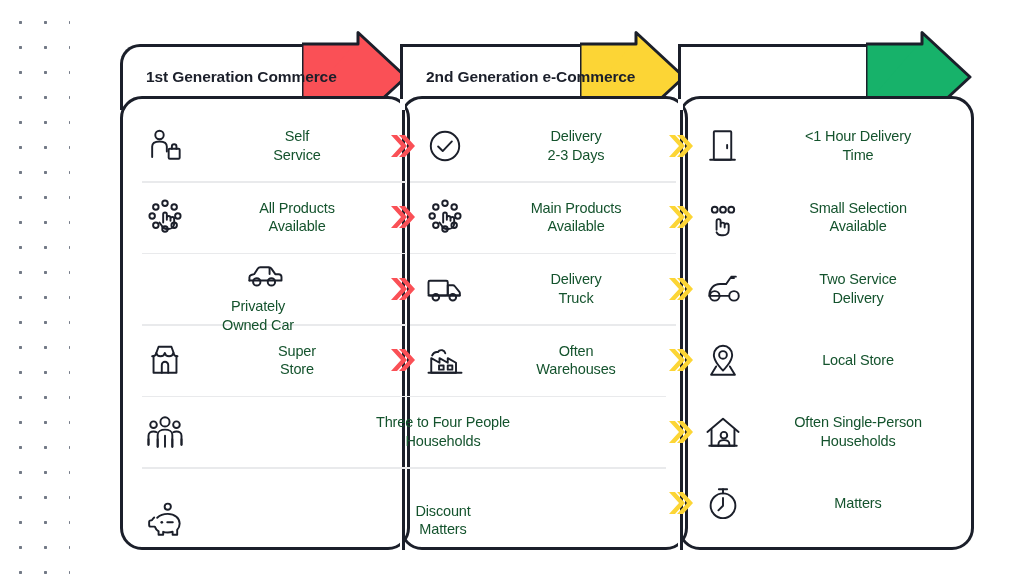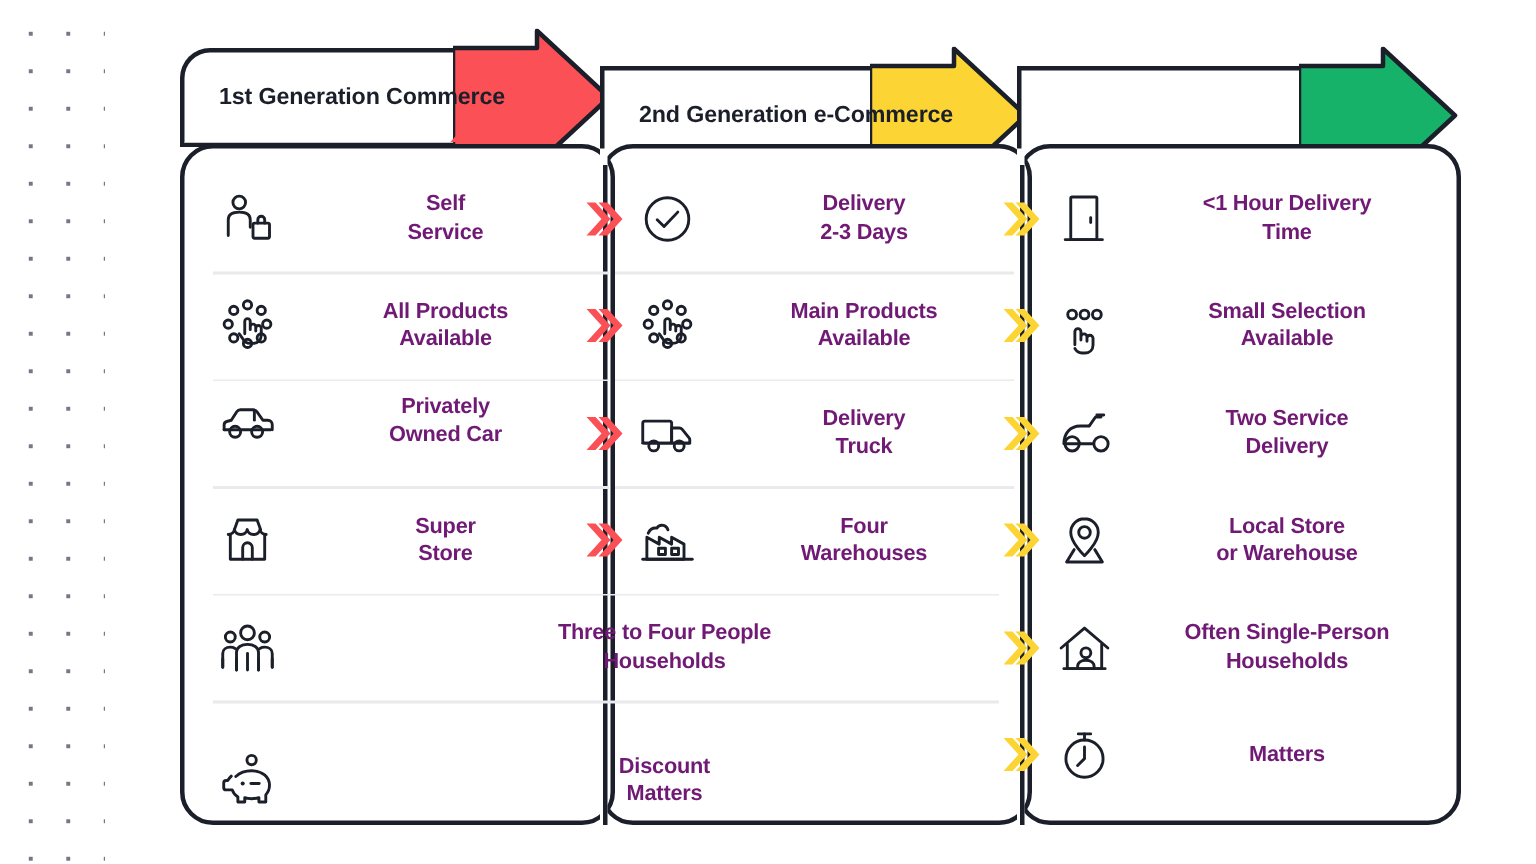--- a/index.html
+++ b/index.html
@@ -49,40 +49,40 @@
     background:#ffffff;
     box-sizing:border-box;
   }
 
   
   .row{position:absolute;display:flex;align-items:center;box-sizing:border-box;}
   .rowicon{
     width:78px;min-width:78px;display:flex;align-items:center;justify-content:center;
   }
   .rowtext{
-    flex:1;text-align:center;font-size:14.5px;font-weight:bold;color:#701a75;
+    flex:1;text-align:center;font-size:14.5px;font-weight:normal;color:#14532d;
     line-height:1.28;letter-spacing:-.15px;padding-right:14px;
   }
   .rowtext.wide{padding-right:0;}
   .divider{position:absolute;height:1.5px;background:#e9eaec;}
 
   
   .rail{position:absolute;width:3px;background:#1b1f2a;}
 
   
   .chev{position:absolute;width:26px;height:28px;}
 
   svg{display:block;}
 </style>
 </head>
 <body>
 
 <div id="stage">
   <div class="dots"></div>
-<div class="hdr" style="left: 120px; top: 32px; width: 290px;">
+<div class="hdr" style="left: 120px; top: 44px; width: 290px;">
       <div class="tail"></div>
       <div style="position: absolute; right: 58px; top: 3px; bottom: 3px; width: 52px; z-index: 1; background: rgb(250, 80, 86); clip-path: polygon(100% 0px, 100% 100%, 0px 100%);"></div>
       <div class="head">
         <svg width="108" height="92" viewBox="0 0 108 92" preserveAspectRatio="none">
        <path d="M0 13 H56 V1.5 L104 46 L56 90.5 V79 H0 Z" fill="#FA5056" stroke="#1B1F2A" stroke-width="3" stroke-linejoin="round"></path>
      </svg>
       </div>
       <div class="label">1st Generation Commerce</div>
     </div>
     <div class="hdr" style="left: 400px; top: 44px; width: 288px;">
@@ -137,21 +137,21 @@
        <circle cx="10" cy="23" r="3"></circle>
           <circle cx="14" cy="13" r="3"></circle>
        <path d="M22 30v-9a2 2 0 0 1 4 0v6m0-2a2 2 0 0 1 4 0v3m0-2a2 2 0 0 1 4 0v5c0 3.5-2.5 6-6 6h-2c-3 0-4.5-1.5-5.5-3.5L18 30"></path>
         </svg>
       </div>
       <div class="rowtext">
         <div>All Products</div>
         <div>Available</div>
       </div>
     </div>
-    <div class="row" style="left: 126px; top: 253px; width: 278px; height: 56px; z-index: 14;">
+    <div class="row" style="left: 126px; top: 253px; width: 278px; height: 56px; z-index: 14; flex-direction: column;">
       <div class="rowicon">
         <svg width="44" height="44" viewBox="0 0 48 48" fill="none" stroke="#1B1F2A" stroke-width="2.1" stroke-linecap="round" stroke-linejoin="round">
           <path d="M7 30v-3.5c0-1.2.8-2.2 1.9-2.5l3.3-.9 4-6.2c.6-.9 1.6-1.4 2.7-1.4h9.3c1 0 2 .5 2.6 1.3l4.4 6.3h3.6c1.8 0 3.2 1.4 3.2 3.2V30"></path>
        <path d="M7 30h34"></path>
           <circle cx="15" cy="31.5" r="4"></circle>
           <circle cx="31" cy="31.5" r="4"></circle>
        <path d="M29 16.5V23"></path>
         </svg>
       </div>
       <div class="rowtext">
@@ -256,21 +256,21 @@
       <div class="rowicon">
         <svg width="44" height="44" viewBox="0 0 48 48" fill="none" stroke="#1B1F2A" stroke-width="2.1" stroke-linecap="round" stroke-linejoin="round">
           <path d="M10 19c1.2-2.6 3.6-4 6.2-3.6 1-1.6 3-2.5 4.9-2 1.6.4 2.8 1.7 3.2 3.2"></path>
        <path d="M9 38V22l9 5v-5l9 5v-5l9 5v11z"></path>
        <rect x="17.5" y="30" width="5" height="4.5"></rect>
           <rect x="27" y="30" width="5" height="4.5"></rect>
        <path d="M6 38h36"></path>
         </svg>
       </div>
       <div class="rowtext">
-        <div>Four</div>
+        <div>Often</div>
         <div>Warehouses</div>
       </div>
     </div>
     <div class="row" style="left: 684px; top: 110px; width: 284px; height: 71.5px; z-index: 14;">
       <div class="rowicon">
         <svg width="44" height="44" viewBox="0 0 48 48" fill="none" stroke="#1B1F2A" stroke-width="2.1" stroke-linecap="round" stroke-linejoin="round">
           <rect x="14" y="8" width="19" height="31" rx="1"></rect>
        <path d="M10 39h27"></path>
           <path d="M28.5 23v3.5"></path>
         </svg>
@@ -314,21 +314,20 @@
     <div class="row" style="left: 684px; top: 324.5px; width: 284px; height: 71.5px; z-index: 14;">
       <div class="rowicon">
         <svg width="44" height="44" viewBox="0 0 48 48" fill="none" stroke="#1B1F2A" stroke-width="2.1" stroke-linecap="round" stroke-linejoin="round">
           <path d="M24 8.5c-5.6 0-10 4.4-10 10 0 7.4 10 17 10 17s10-9.6 10-17c0-5.6-4.4-10-10-10z"></path>
        <circle cx="24" cy="18.5" r="4.2"></circle>
        <path d="M16.5 31 11 40h26l-5.5-9"></path>
         </svg>
       </div>
       <div class="rowtext">
         <div>Local Store</div>
-        <div>or Warehouse</div>
       </div>
     </div>
     <div class="row" style="left: 684px; top: 396px; width: 284px; height: 71.5px; z-index: 14;">
       <div class="rowicon">
         <svg width="44" height="44" viewBox="0 0 48 48" fill="none" stroke="#1B1F2A" stroke-width="2.1" stroke-linecap="round" stroke-linejoin="round">
           <path d="M7 24 24 9.5 41 24"></path>
        <path d="M11.5 21.5V39h25V21.5"></path>
        <circle cx="25" cy="27.5" r="3.6"></circle>
        <path d="M19 39v-1.5c0-3 2.7-4.6 6-4.6s6 1.6 6 4.6V39"></path>
        <path d="M9 39h30"></path>

